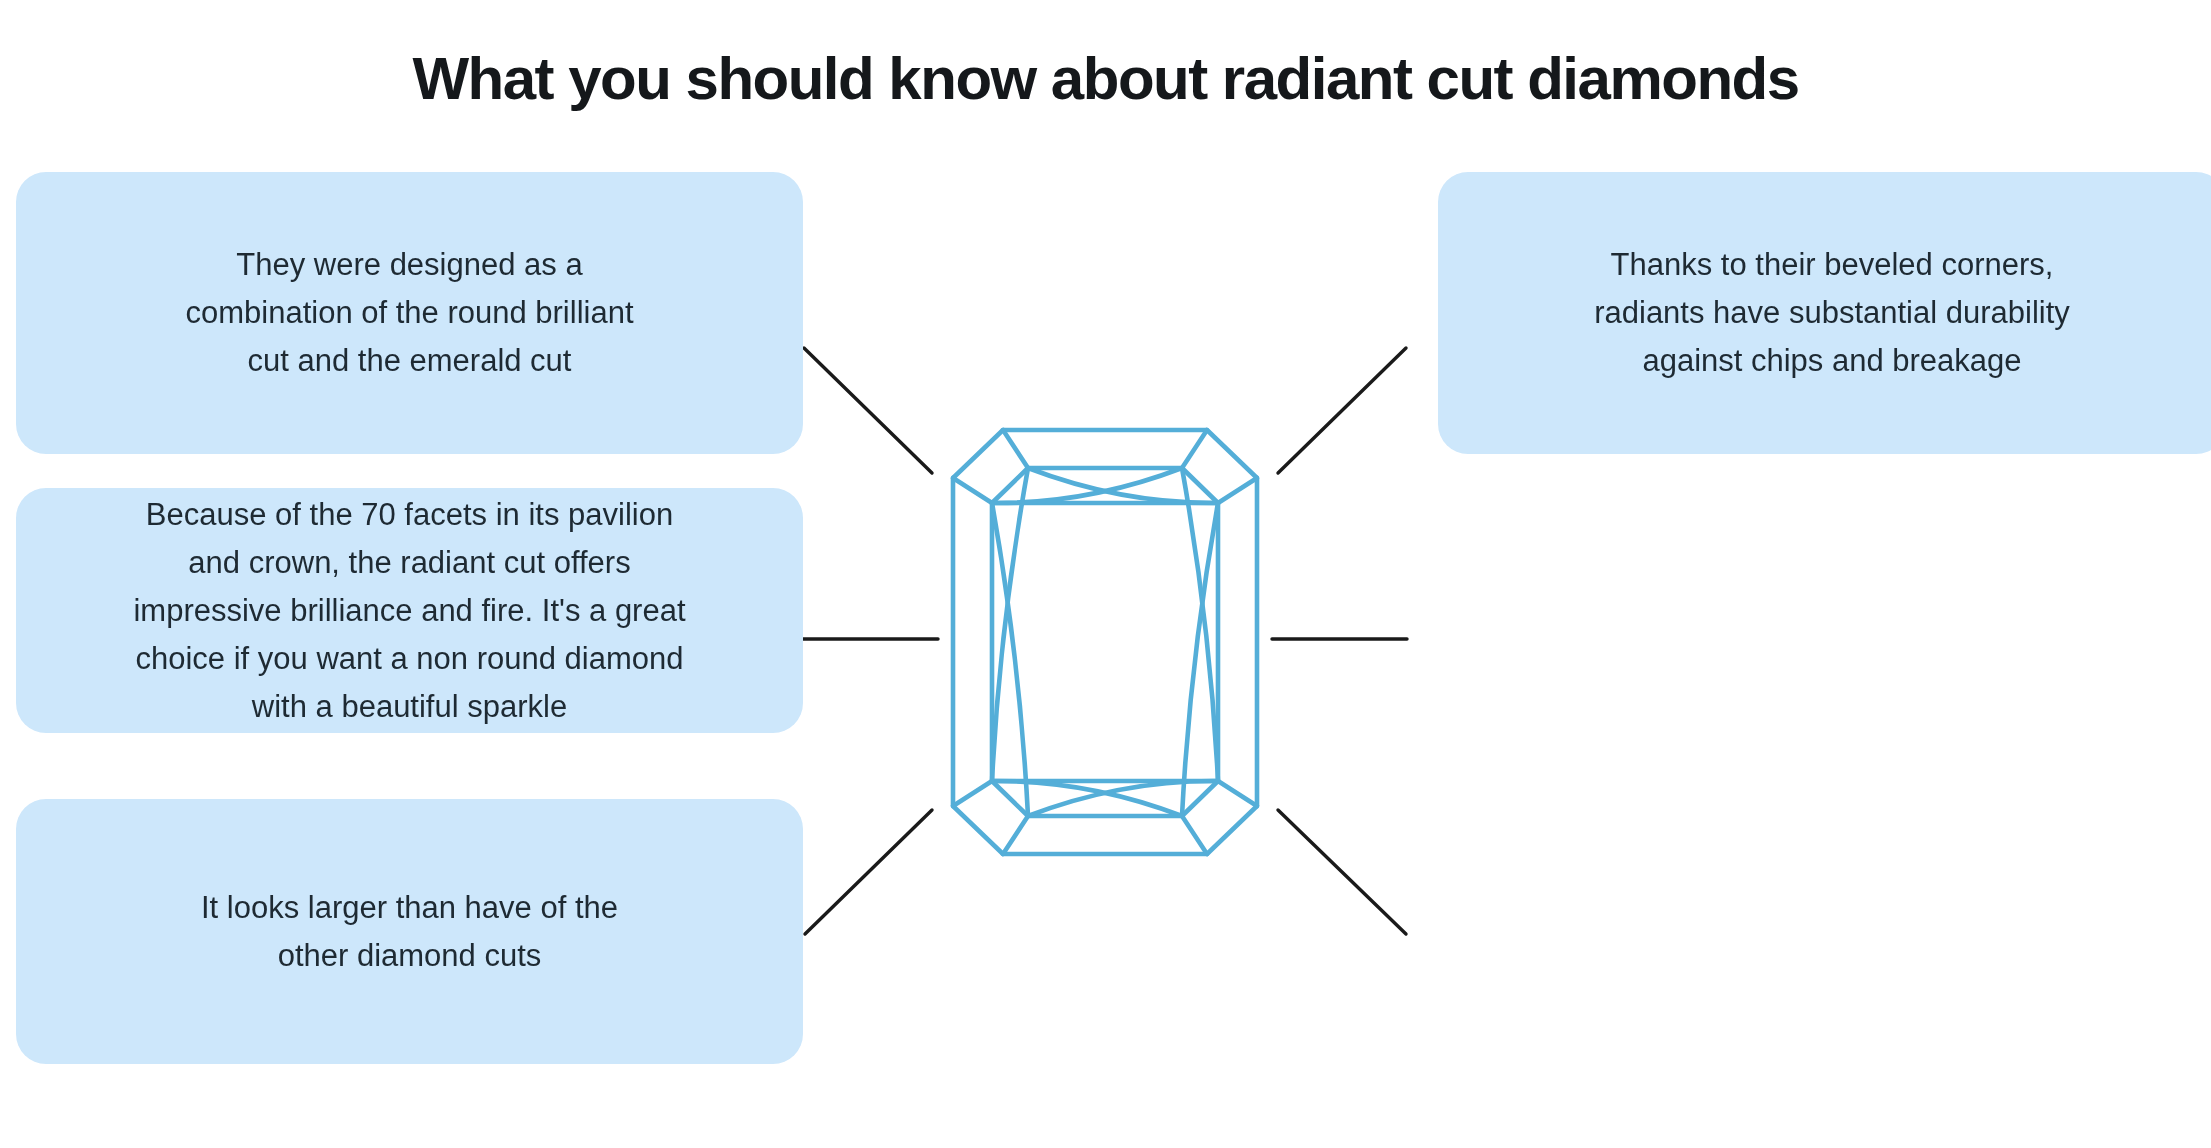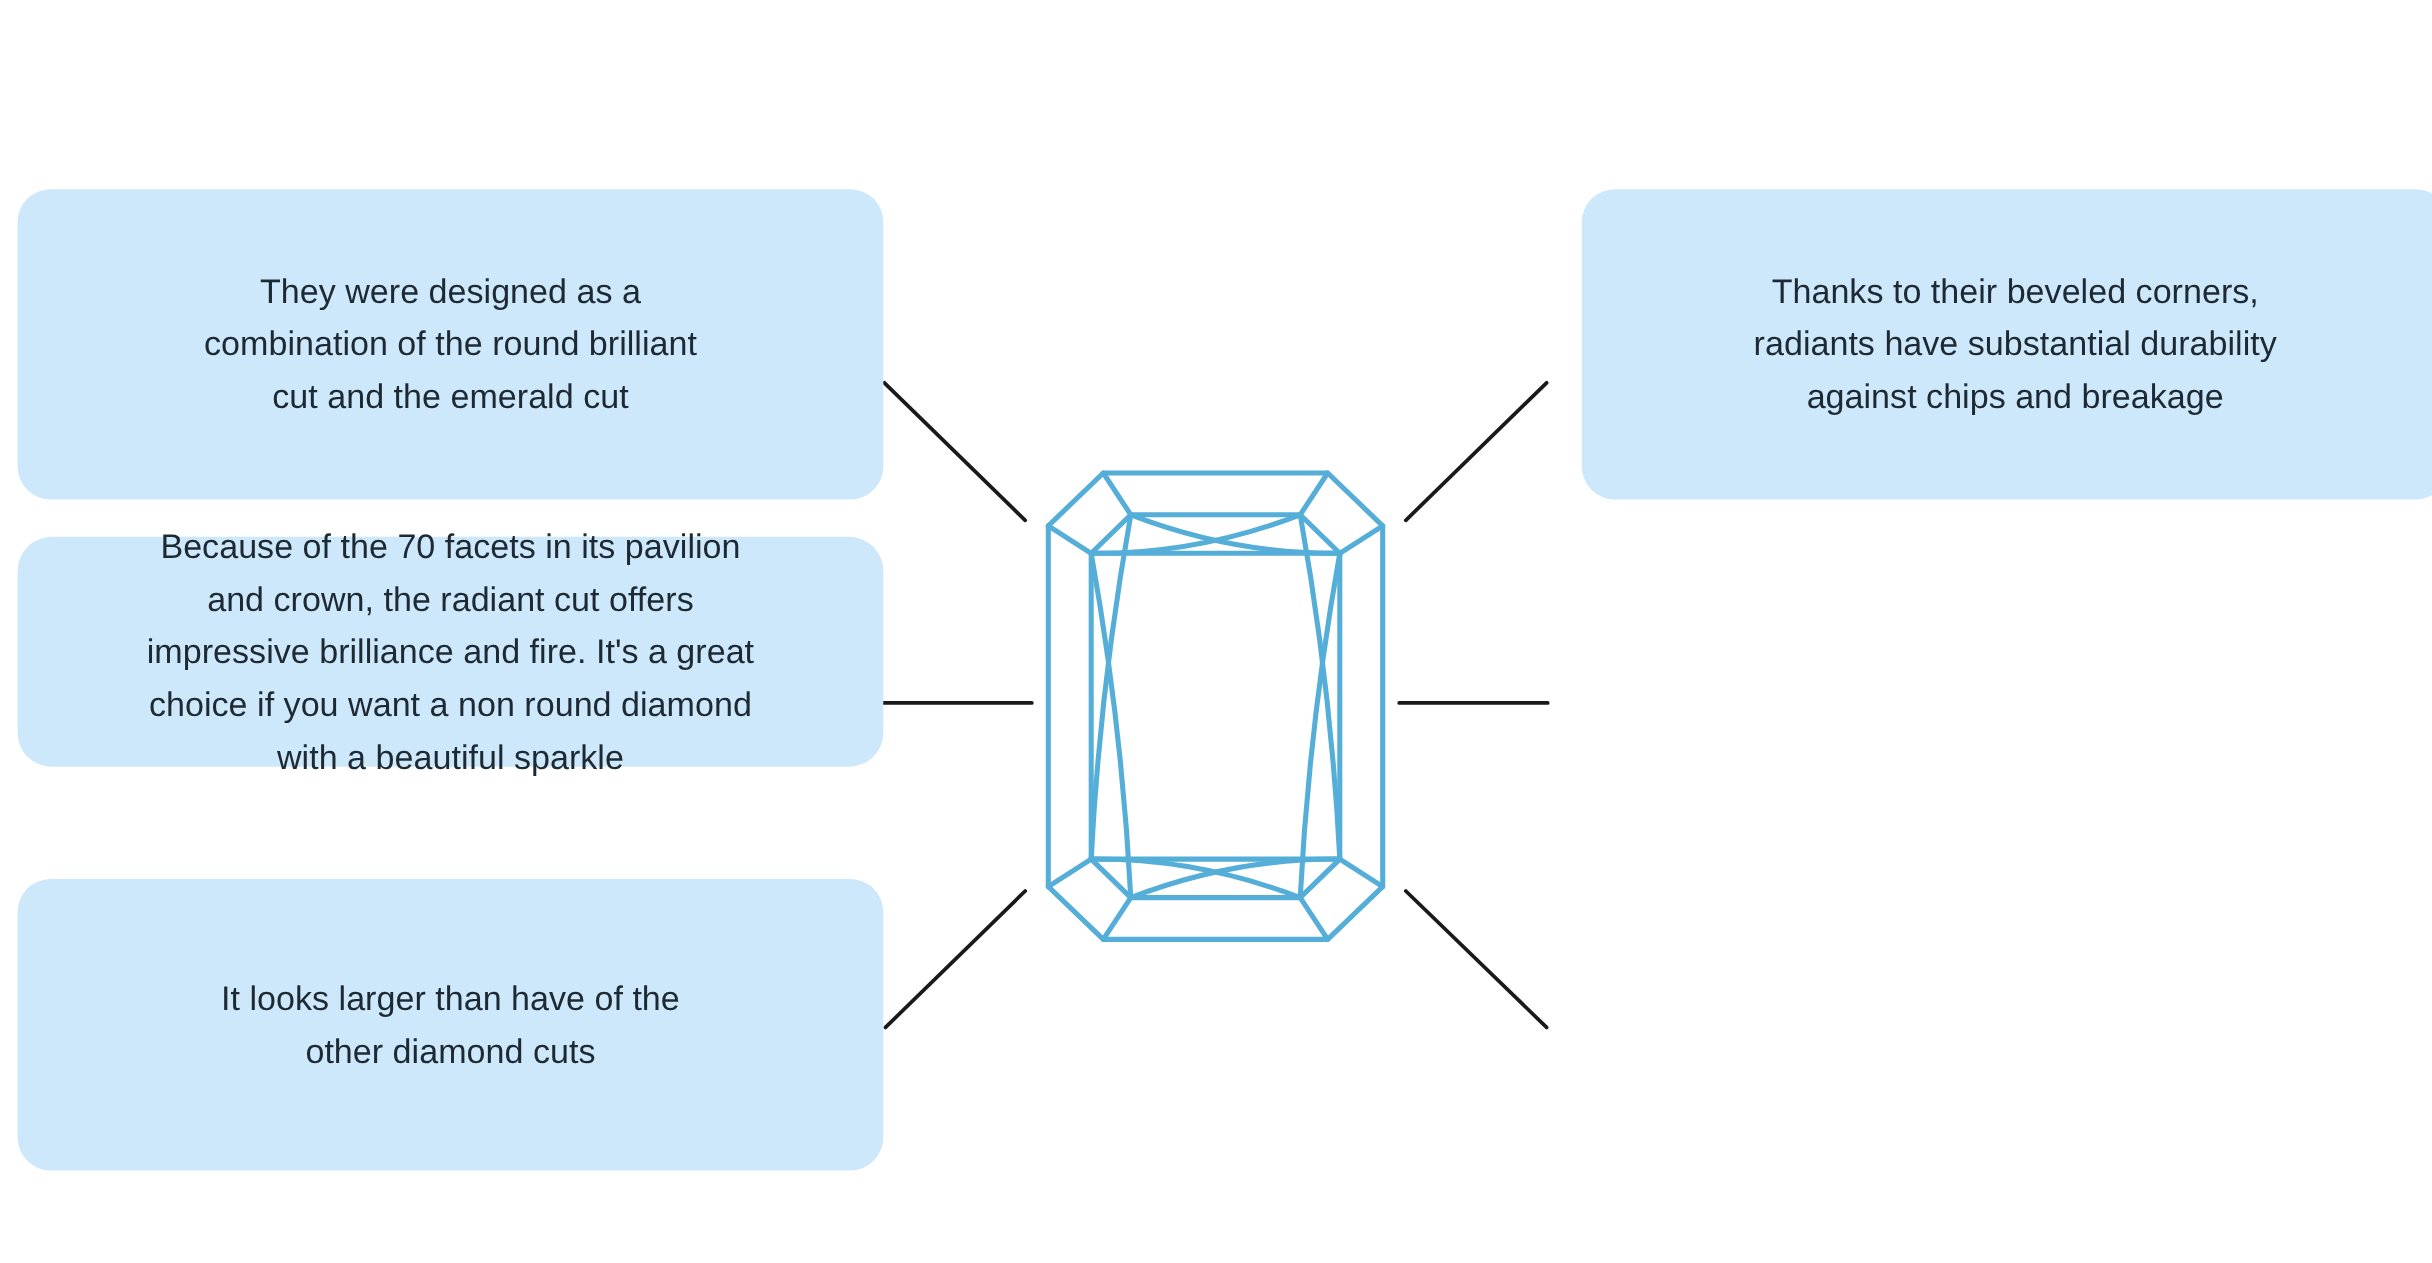--- a/index.html
+++ b/index.html
@@ -35,35 +35,36 @@
   .card-text {
     white-space: pre-line;
     text-align: center;
     font-size: 31px;
     line-height: 48px;
     color: #1e2a33;
   }
   .card.left  { left: 16px;   width: 787px; }
   .card.right { left: 1438px; width: 788px; }
   .card.row1 { top: 172px; height: 282px; }
-  .card.row2 { top: 488px; height: 209px; border-radius: 31px; }
+  .card.row2 { top: 488px; height: 245px; }
   .card.row3 { top: 799px; height: 265px; }
   svg.overlay {
     position: absolute;
     left: 0; top: 0;
     width: 2211px; height: 1148px;
   }
   .diamond-stroke { stroke: #54aed8; stroke-width: 4.6; fill: none; stroke-linejoin: round; stroke-linecap: round; }
   .connector { stroke: #1a1a1a; stroke-width: 3.4; stroke-linecap: round; }
 </style>
 </head>
 <body>
 
 <div class="canvas">
 
+  <div class="title">What you should know about radiant cut diamonds</div>
 
   <svg class="overlay" viewBox="0 0 2211 1148" aria-hidden="true">
     <g>
       <line class="connector" x1="804" y1="348" x2="932" y2="473"></line>
       <line class="connector" x1="803" y1="639" x2="938" y2="639"></line>
       <line class="connector" x1="805" y1="934" x2="932" y2="810"></line>
       <line class="connector" x1="1406" y1="348" x2="1278" y2="473"></line>
       <line class="connector" x1="1272" y1="639" x2="1407" y2="639"></line>
       <line class="connector" x1="1406" y1="934" x2="1278" y2="810"></line>
     </g>

